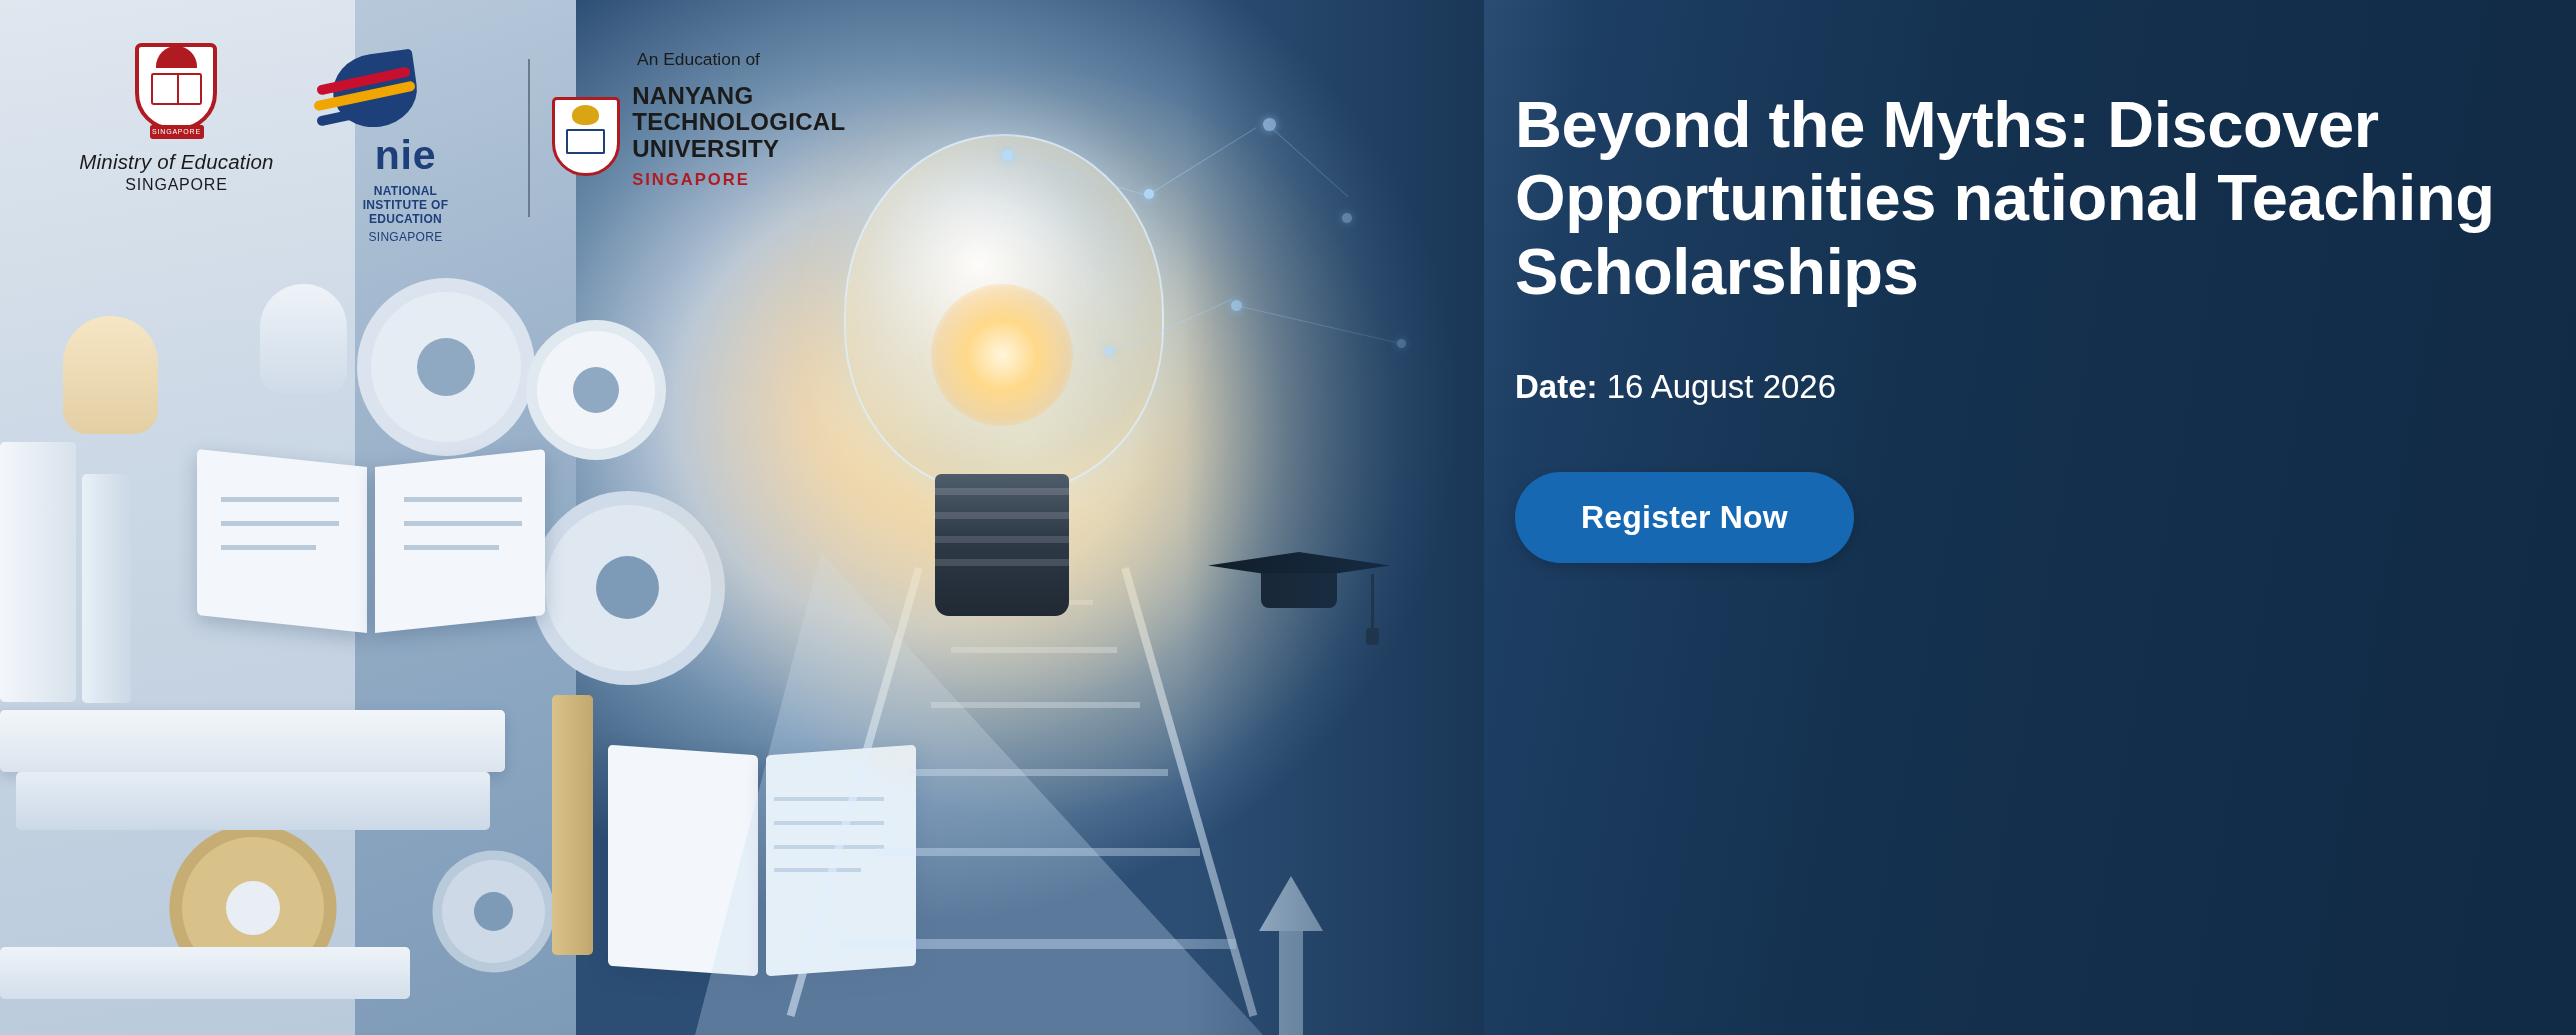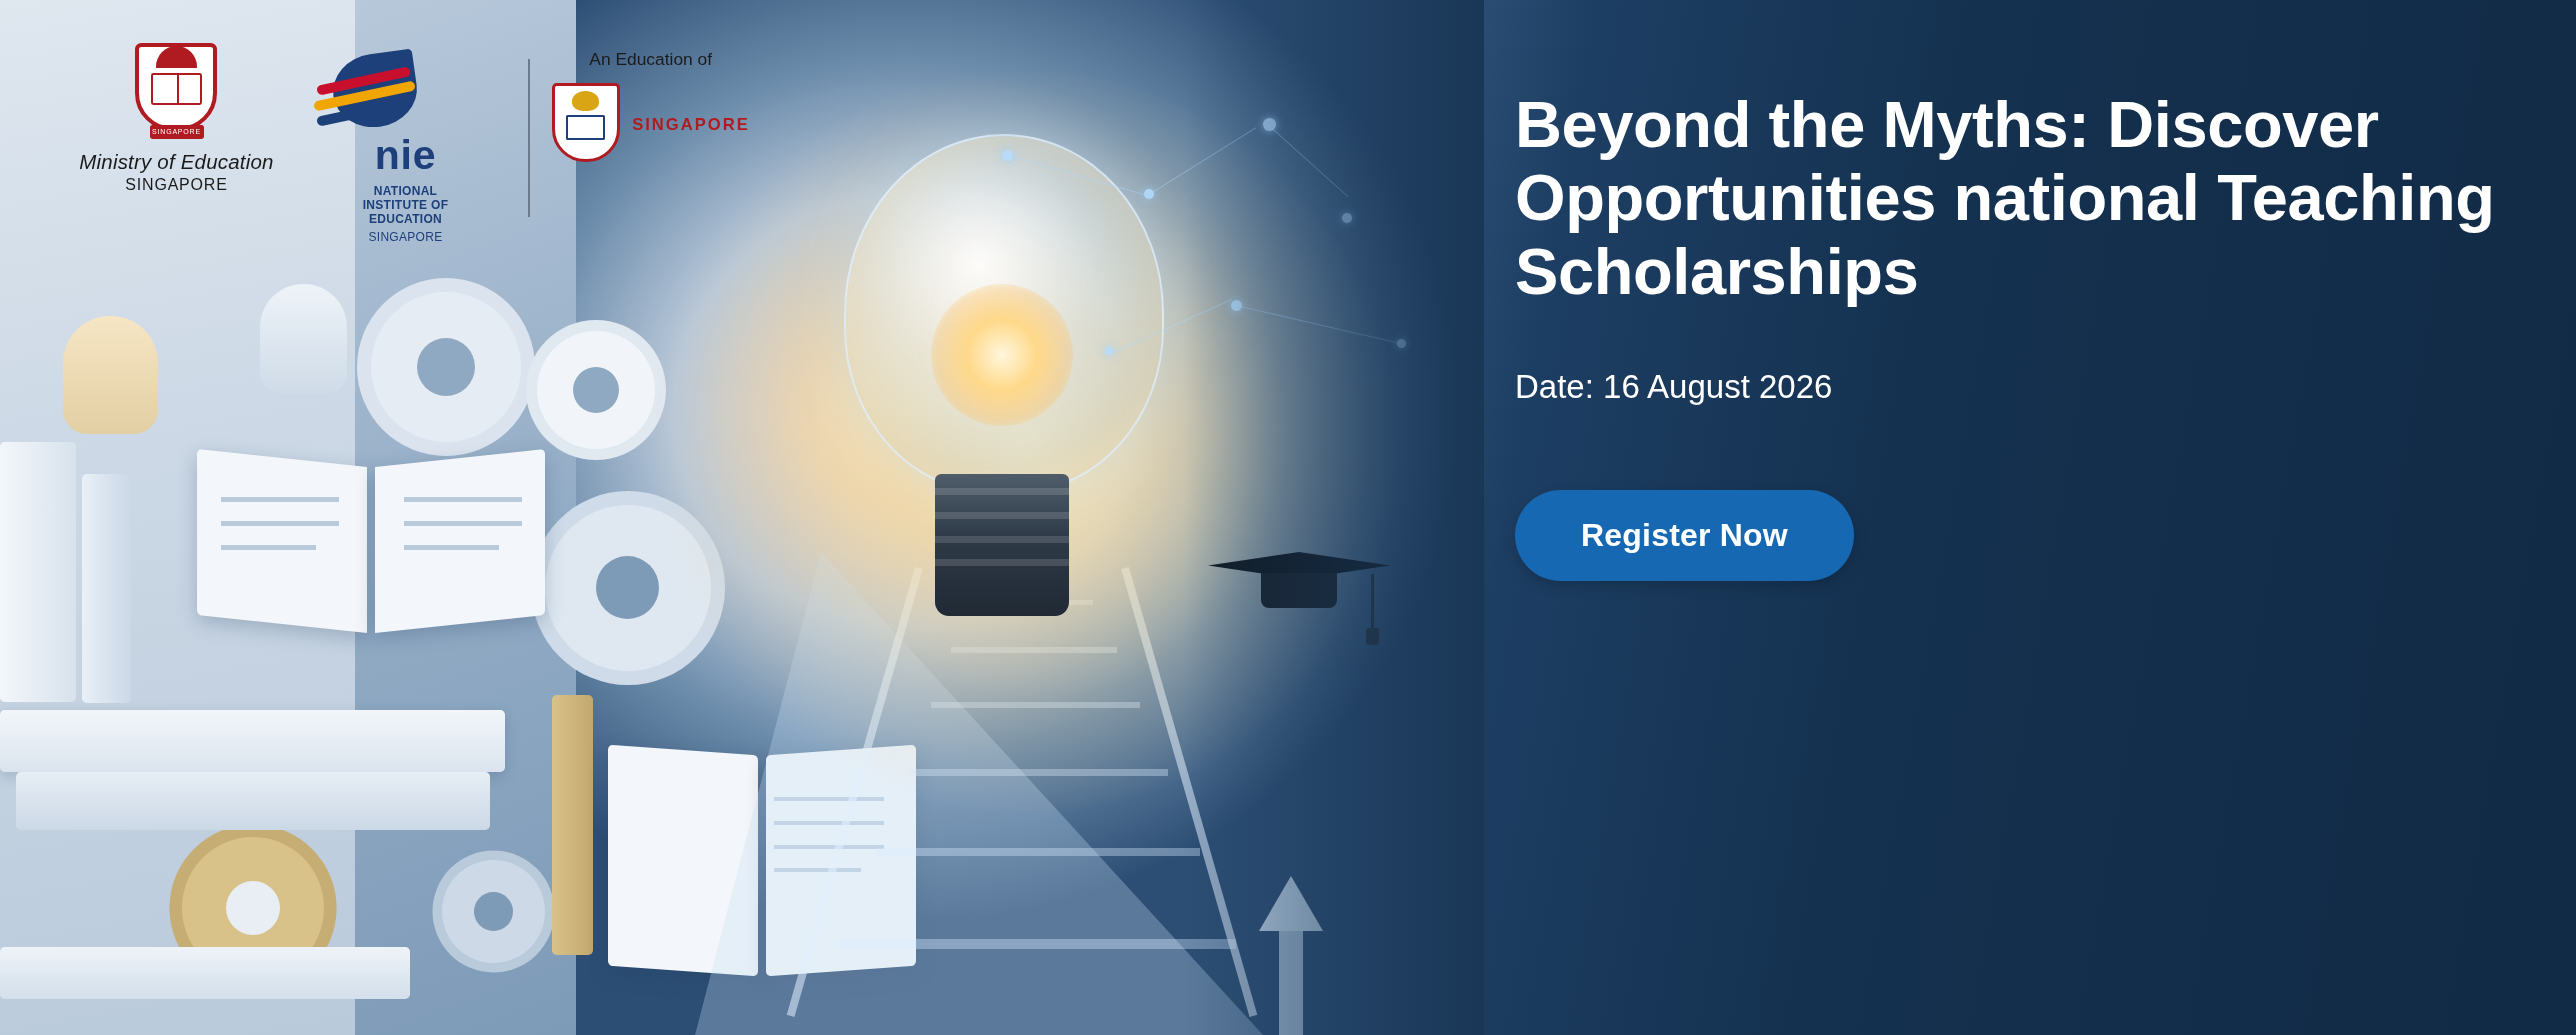--- a/index.html
+++ b/index.html
@@ -85,22 +85,22 @@
   .ntu-crest .bk{position:absolute;left:14px;top:32px;width:39px;height:25px;background:#fff;border:2.4px solid #1d3f7a;box-sizing:border-box;border-radius:1.6px;}
   .ntu-crest .lion{position:absolute;left:20.5px;top:8px;width:27px;height:20.5px;background:#d9a514;border-radius:50% 50% 40% 40%;}
   .ntu-name{font-size:24px;font-weight:700;color:#1b1b1b;line-height:1.12;letter-spacing:0.3px;}
   .ntu-sg{font-size:16.6px;font-weight:700;color:#b01b22;letter-spacing:2px;margin-top:6.3px;}
 
   
   .content{position:absolute;left:1515px;top:88px;width:1002px;}
   .headline{font-size:65px;line-height:1.13;font-weight:700;color:#ffffff;letter-spacing:-0.4px;margin:0;}
   .subhead{margin:33px 0 0;font-size:32px;line-height:1.34;color:#eef3f9;font-weight:400;}
   .dateline{margin:60px 0 0;font-size:33px;color:#ffffff;}
-  .dateline b{font-weight:400;}
-  .cta{margin-top:84px;display:inline-block;background:#1668b3;color:#fff;font-size:32px;font-weight:700;
+  .dateline b{font-weight:700;}
+  .cta{margin-top:66px;display:inline-block;background:#1668b3;color:#fff;font-size:32px;font-weight:700;
     padding:27px 66px;border-radius:47px;border:none;cursor:pointer;letter-spacing:0.2px;
     box-shadow:0 4.7px 14px rgba(0,0,0,.18);}
 </style>
 </head>
 <body>
 
 <div class="banner">
 
   <div class="illo">
     <div class="illo-left"></div>
@@ -230,20 +230,23 @@
 
     <div class="logo-ntu">
       <div class="ntu-head">An Education of</div>
       <div class="ntu-row">
         <div class="ntu-crest">
           <div class="sh"></div>
             <div class="lion"></div>
             <div class="bk"></div>
         </div>
         <div>
+          <div class="ntu-name" style="white-space:pre-line">NANYANG
+TECHNOLOGICAL
+UNIVERSITY</div>
           <div class="ntu-sg">SINGAPORE</div>
         </div>
       </div>
     </div>
   </div>
 
   <div class="content">
     <h1 class="headline">Beyond the Myths: Discover Opportunities national Teaching Scholarships</h1>
     <p class="dateline">
       <b>Date:</b>

